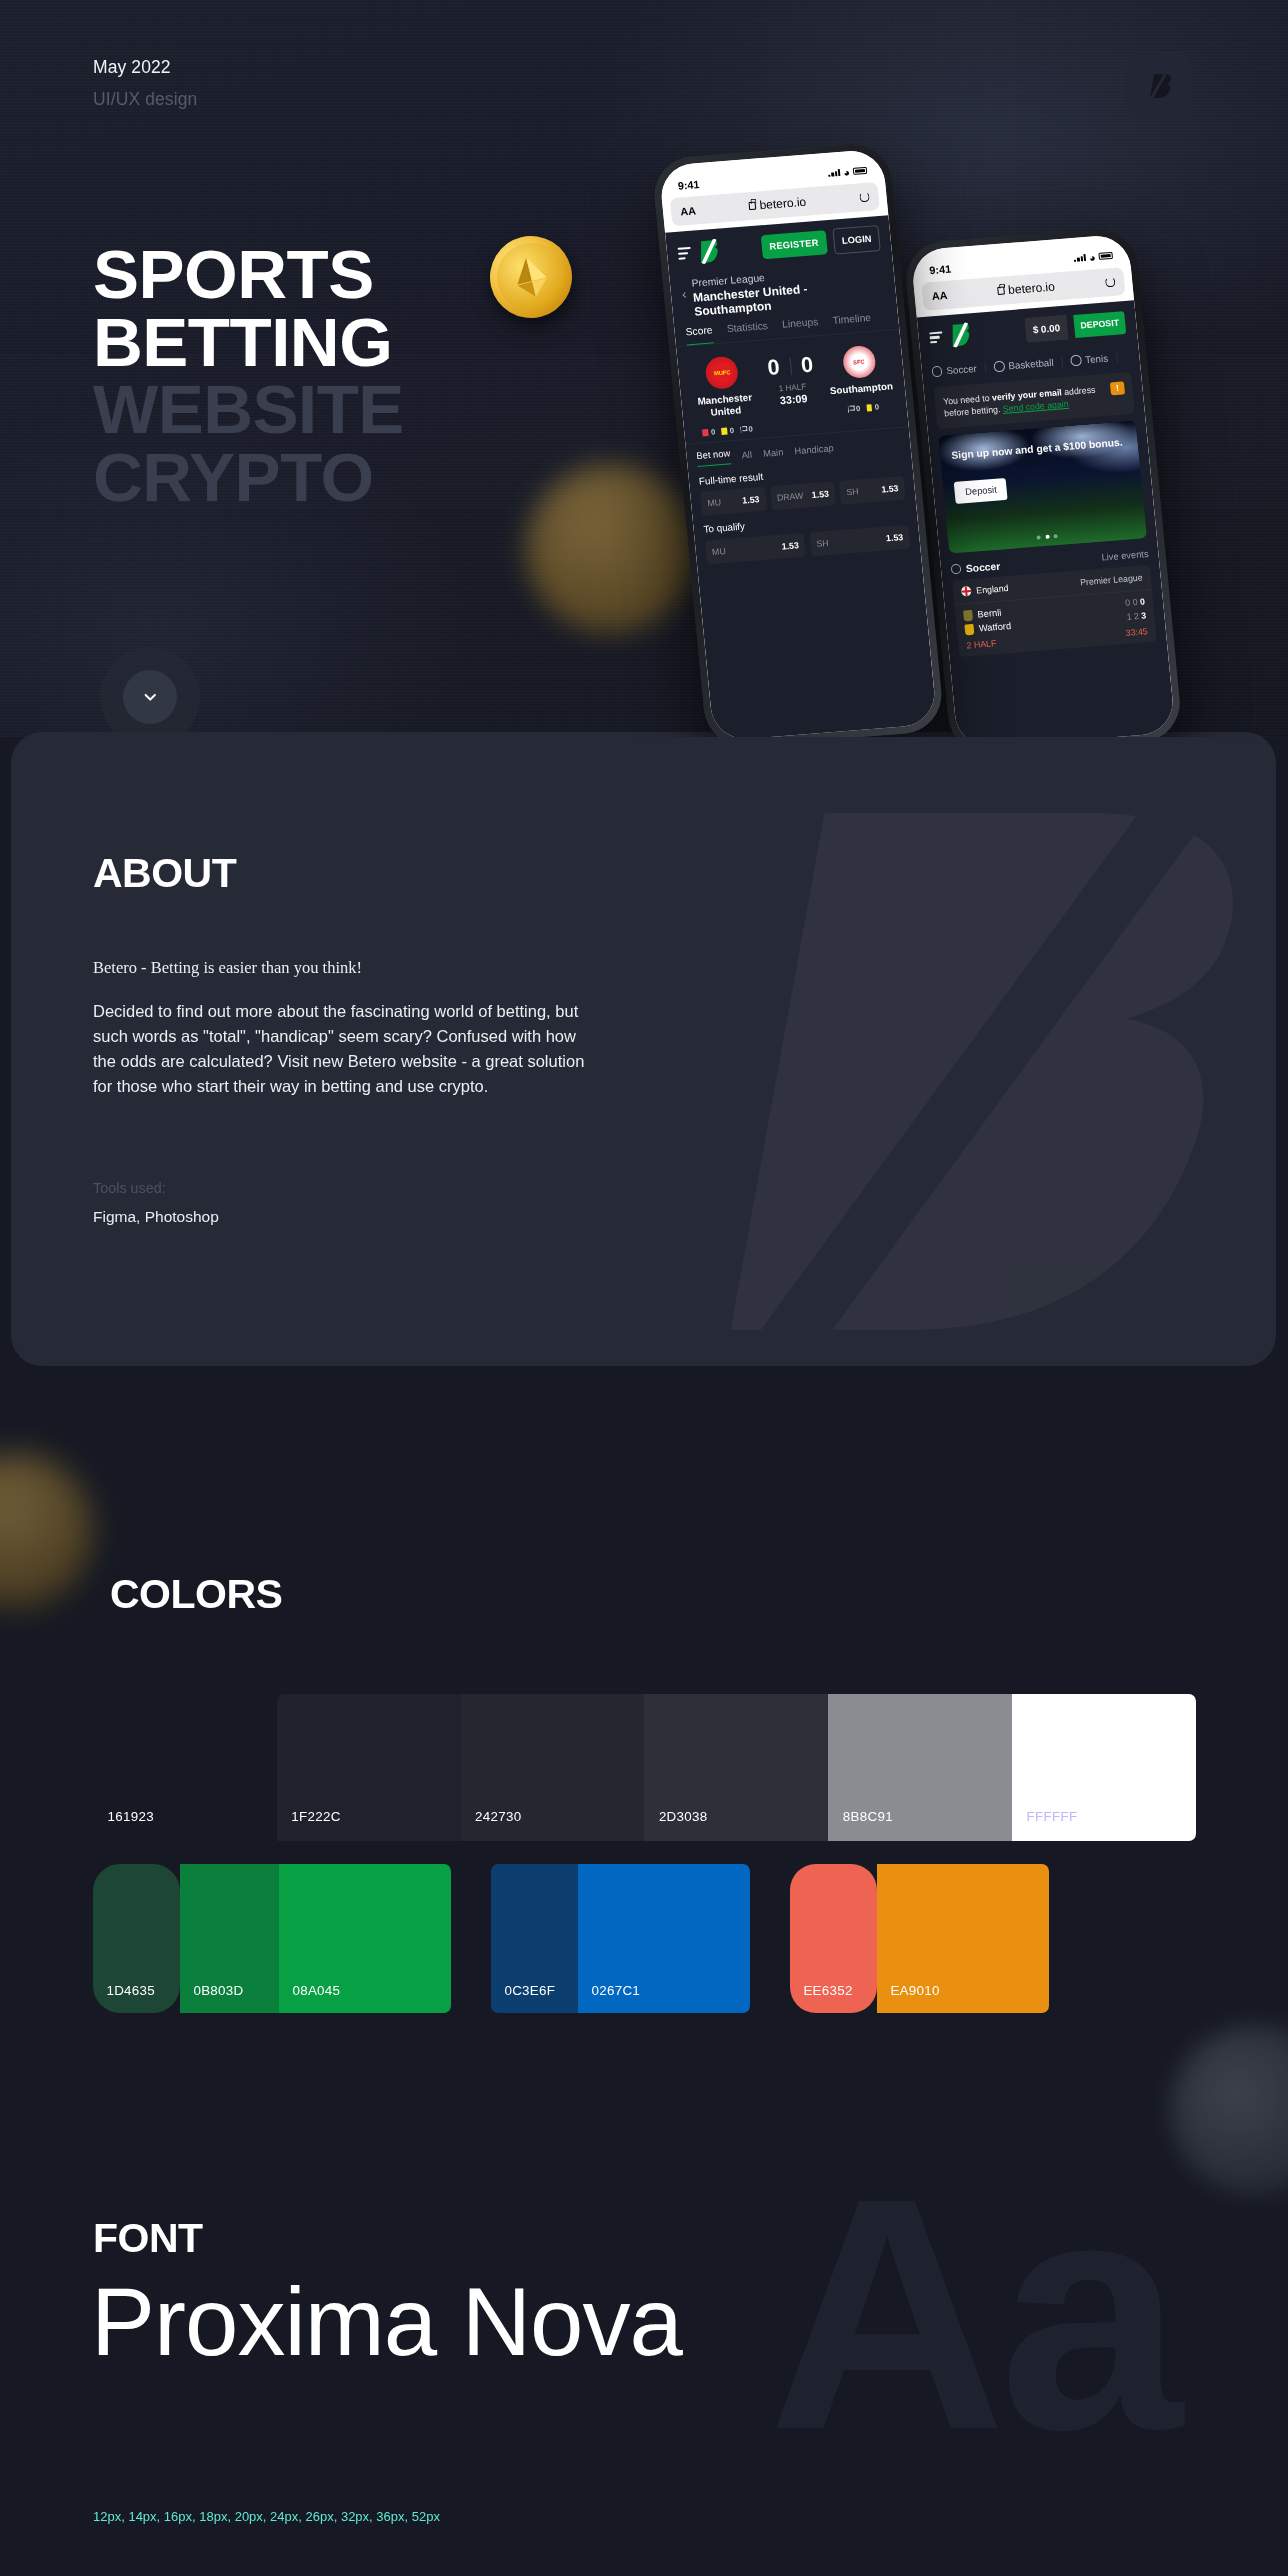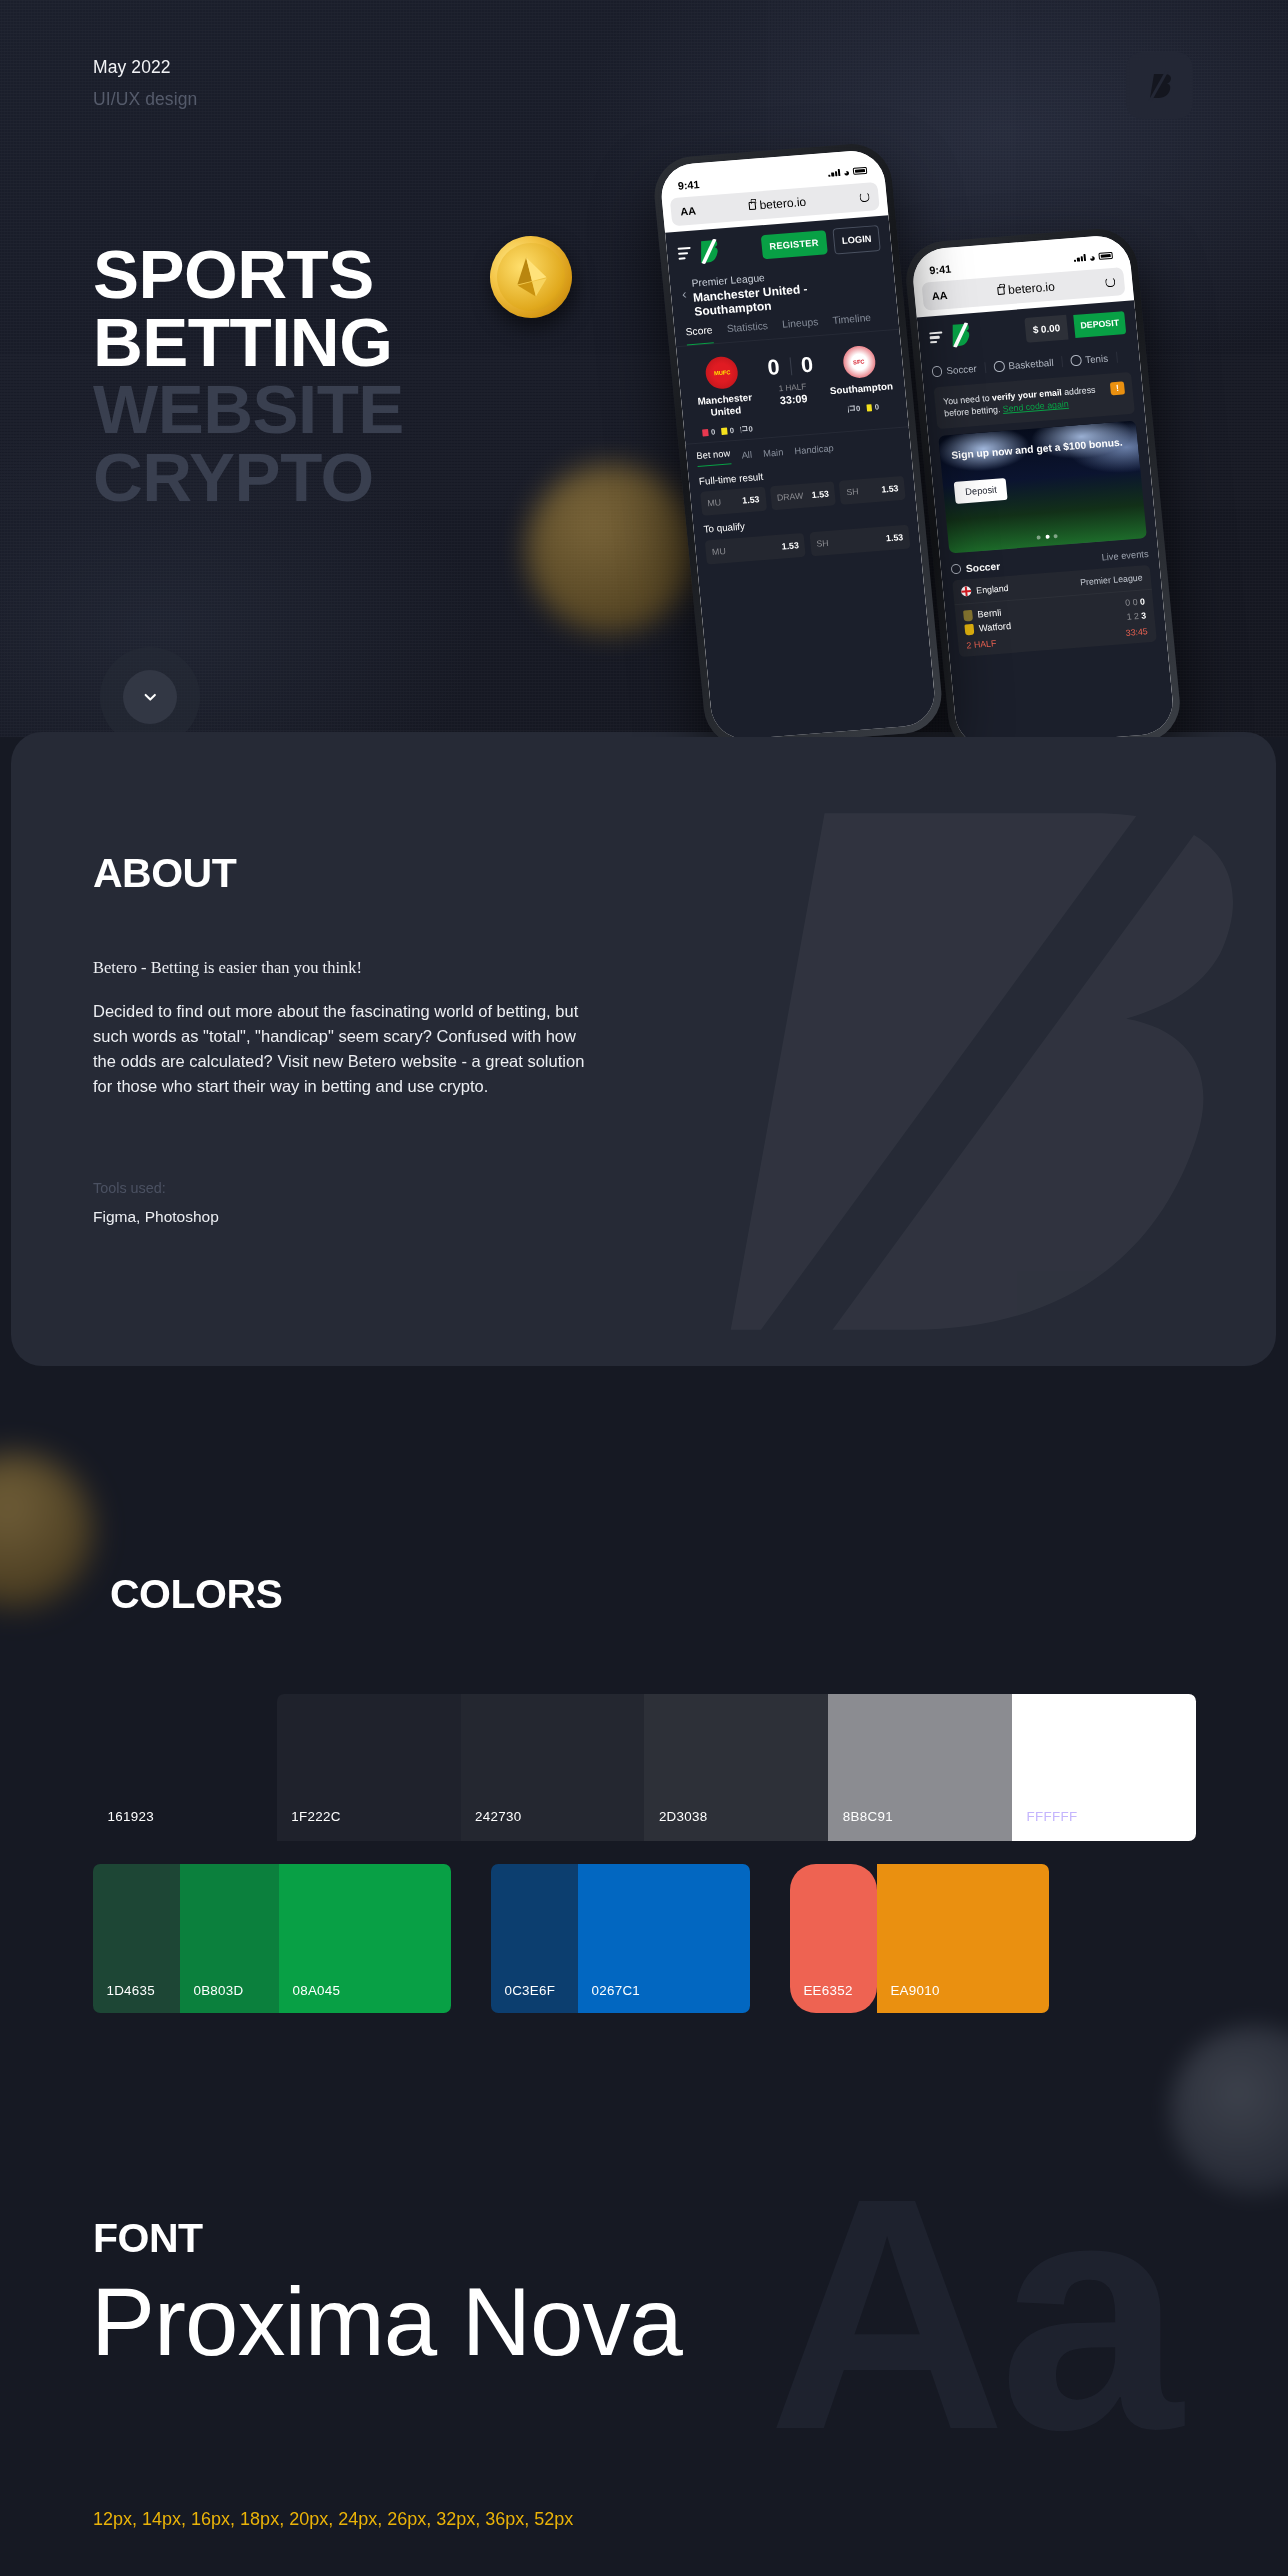--- a/index.html
+++ b/index.html
@@ -206,21 +206,21 @@
   #sw-row1 .sw .chip{width:100%;}
   #sw-row1 .sw .lab{position:absolute;left:14.4px;bottom:17.5px;font-size:13.4px;letter-spacing:0.3px;}
   #sw-row2{position:absolute;left:93px;top:1864px;display:flex;gap:40px;}
   .grp{display:flex;border-radius:7.2px;overflow:hidden;}
   .grp .sw{position:relative;height:149px;}
   .grp .sw .lab{position:absolute;left:13.4px;bottom:15.5px;font-size:13.4px;color:#fff;letter-spacing:0.3px;}
 
   
   #font-h{position:absolute;left:93px;top:2215px;}
   #font-name{position:absolute;left:91px;top:2267px;font-size:96px;color:#fff;letter-spacing:-1px;}
-  #font-sizes{position:absolute;left:93px;top:2509px;font-size:18px;color:#eab308;}
+  #font-sizes{position:absolute;left:93px;top:2509px;font-size:13px;color:#5eead4;}
   #font-wm{position:absolute;left:768px;top:2179px;font-size:330px;font-weight:600;color:#1e222e;
     line-height:.82;letter-spacing:-7.2px;user-select:none;}
 </style>
 </head>
 <body>
 
 <section id="hero">
   <div id="hero-noise"></div>
 
   <div class="meta-date">May 2022</div>
@@ -551,21 +551,21 @@
     <span class="lab" style="color:#fff">8B8C91</span>
     </div>
   <div class="sw">
     <div class="chip" style="height:147px;background:#FFFFFF;border-radius:0 7.2px 7.2px 0;"></div>
     <span class="lab" style="color:#c4b5fd">FFFFFF</span>
     </div>
 </div>
 
 <div id="sw-row2">
   <div class="grp">
-    <div class="sw" style="width:87px;background:#1D4635;">
+    <div class="sw" style="width:87px;background:#1D4635;border-radius:27px;">
       <span class="lab">1D4635</span>
       </div>
     <div class="sw" style="width:99px;background:#0B803D;">
       <span class="lab">0B803D</span>
       </div>
     <div class="sw" style="width:172px;background:#08A045;">
       <span class="lab">08A045</span>
       </div>
   </div>
   <div class="grp">

